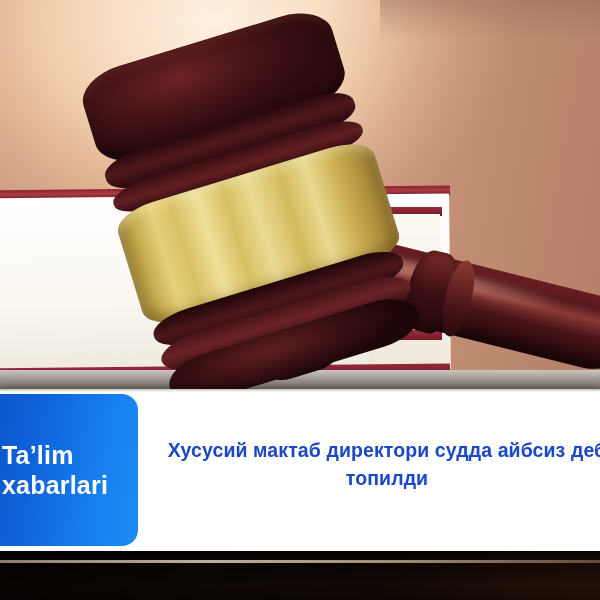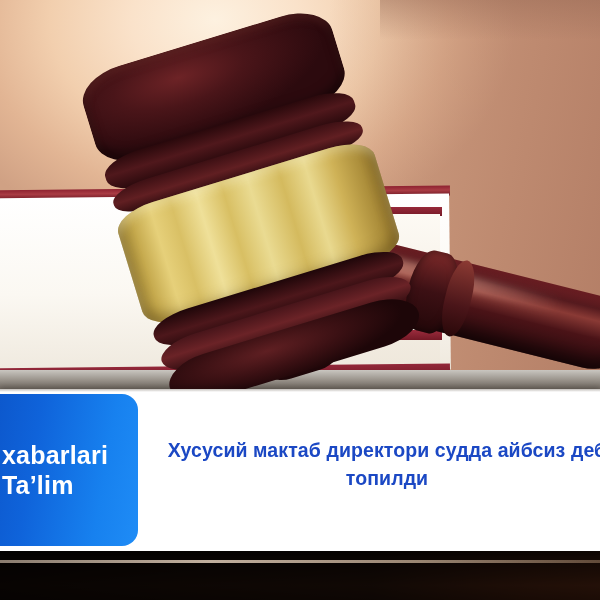--- a/index.html
+++ b/index.html
@@ -329,19 +329,19 @@
 
     <div class="table-dark-line"></div>
     <div class="table-wood"></div>
     <div class="table-highlight"></div>
   </div>
 
   <div class="caption-panel"></div>
   <div class="panel-top-shade"></div>
 
   <div class="category-badge">
+    <span class="badge-line">Ta’lim</span>
     <span class="badge-line">xabarlari</span>
-    <span class="badge-line">Ta’lim</span>
   </div>
 
   <div class="headline">Хусусий мактаб директори судда айбсиз деб топилди</div>
 
 </div>
 
 </body></html>

